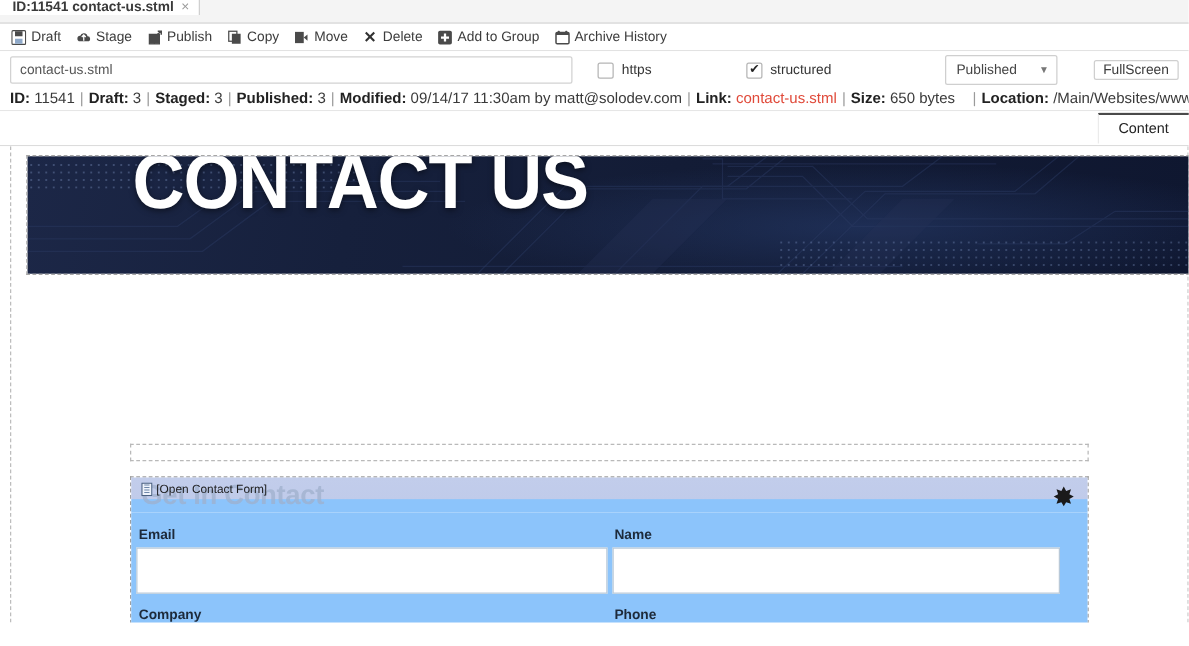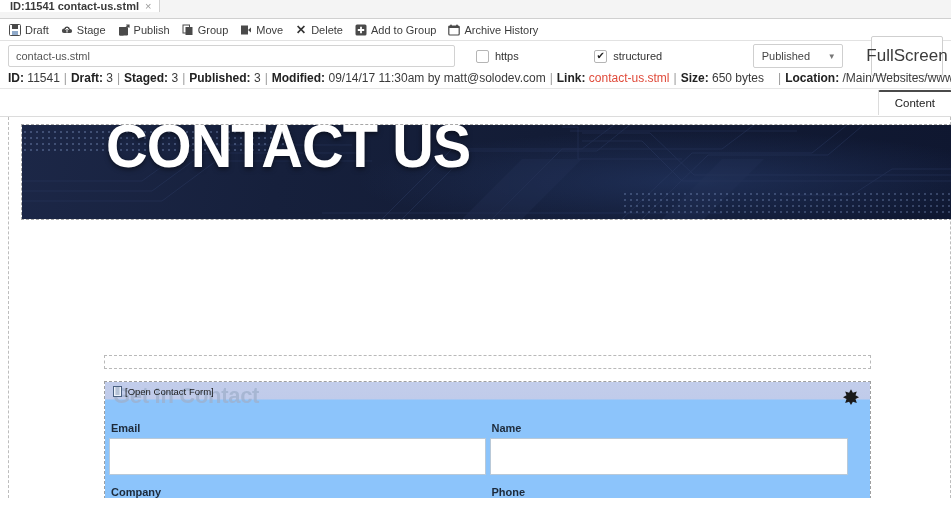--- a/index.html
+++ b/index.html
@@ -113,25 +113,25 @@
     padding: 0 18px 0 8px;
     display: flex; align-items: center;
     cursor: pointer;
   }
   .sel-caret {
     position: absolute; right: 7px; top: 50%;
     transform: translateY(-50%);
     font-size: 8px; color: #777; pointer-events: none;
   }
   .fs-button {
-    width: 72px; height: 40px;
+    width: 72px; height: 16px;
     border: 1px solid #cfcfcf;
     border-radius: 2px;
     background: #fff;
-    font-size: 17px; color: #3b3b3b;
+    font-size: 11px; color: #3b3b3b;
     display: flex; align-items: center; justify-content: center;
     cursor: pointer;
     text-align: right;
   }
 
   
   .metaline {
     height: 18px;
     display: flex;
     padding: 0 8px;
@@ -366,21 +366,21 @@
     <span>Publish</span>
   </div>
 
   <div class="tb-item">
     <span class="tb-ico">
       <svg viewBox="0 0 12 12" width="12" height="12">
           <rect x="1" y="1" width="6.5" height="8" fill="none" stroke="#4a4a4a"></rect>
           <rect x="3.5" y="3" width="7" height="8" fill="#4a4a4a"></rect>
         </svg>
     </span>
-    <span>Group</span>
+    <span>Copy</span>
   </div>
 
   <div class="tb-item">
     <span class="tb-ico">
       <svg viewBox="0 0 12 12" width="12" height="12">
           <rect x="1" y="1.5" width="7" height="9" fill="#4a4a4a"></rect>
           <path d="M8 6l3-2.5v5z" fill="#4a4a4a"></path>
         </svg>
     </span>
     <span>Move</span>

